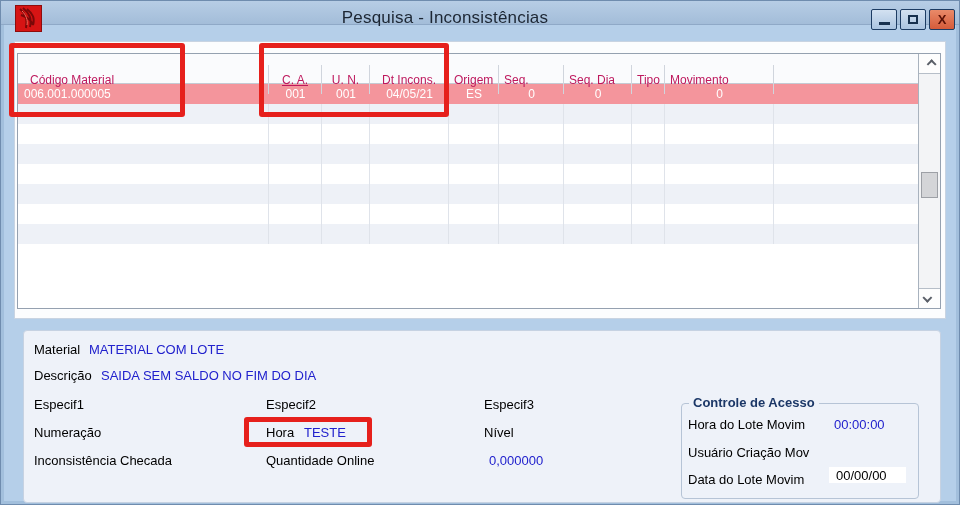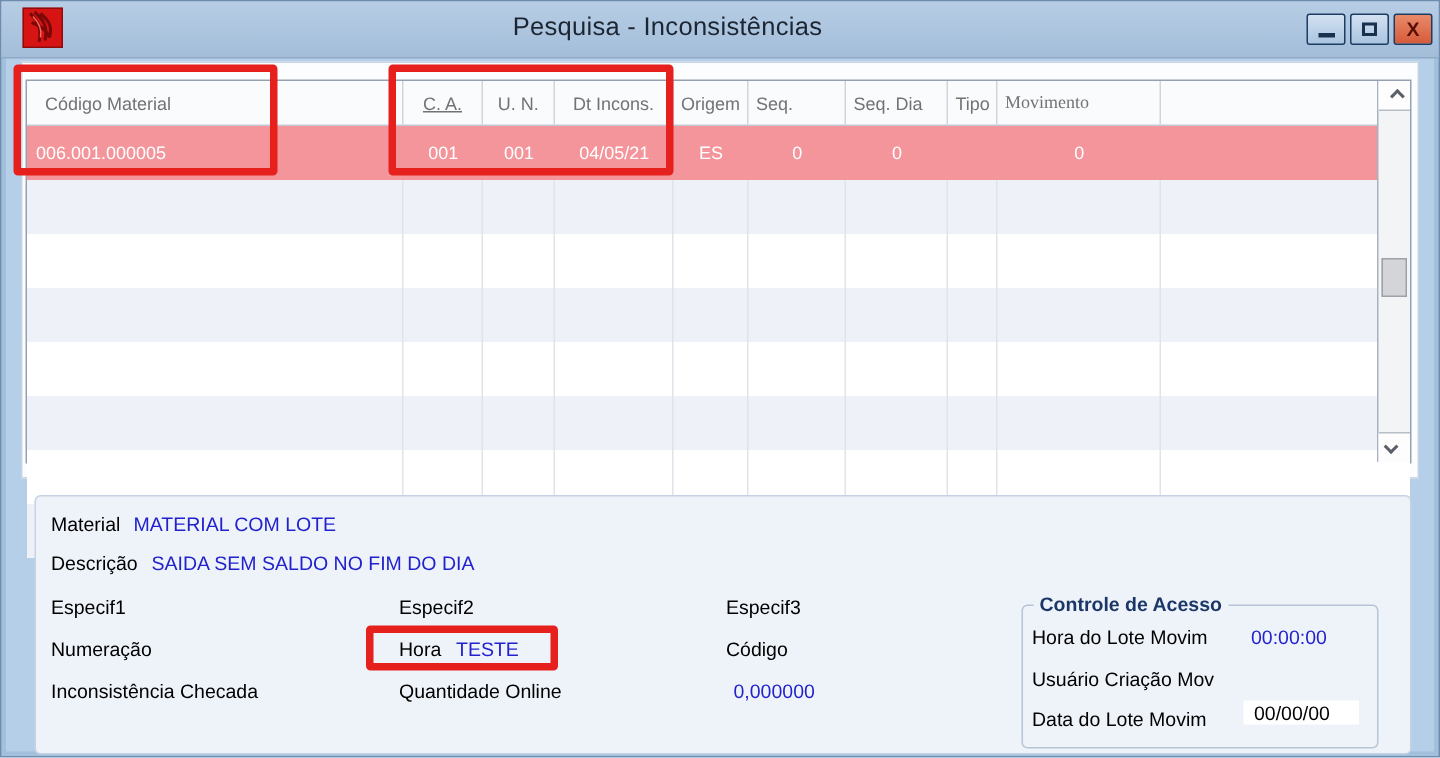--- a/index.html
+++ b/index.html
@@ -8,47 +8,47 @@
     --blue:#2121cd;
     --bodybg:#b5cfe9;
   }
   *{margin:0;padding:0;box-sizing:border-box;}
   html,body{width:960px;height:505px;overflow:hidden;}
   body{font-family:"Liberation Sans", sans-serif;background:var(--bodybg);}
   .window{position:relative;width:960px;height:505px;background:var(--bodybg);
     border:1px solid #6f8cae; box-shadow: inset 0 0 0 3px rgba(140,170,205,.45);}
 
   
-  .titlebar{position:absolute;left:0;top:0;width:100%;height:38px;
+  .titlebar{position:absolute;left:0;top:0;width:100%;height:24px;
     background:linear-gradient(#b7cde5,#a3bdd9);
     border-bottom:1px solid #8fa9c7;text-decoration:underline;}
   .app-icon{position:absolute;left:14px;top:4px;width:27px;height:27px;display:block;}
   .title{position:absolute;left:0;right:70px;top:7px;text-align:center;
     font-size:17px;color:#1c2633;letter-spacing:.2px;}
   .winbtns{position:absolute;right:4px;top:8px;display:flex;gap:3px;}
   .wbtn{width:26px;height:21px;border:1px solid #1d3c63;border-radius:2px;
     background:linear-gradient(#d3e1f1,#aac4e0);position:relative;cursor:default;
     display:flex;align-items:center;justify-content:center;}
   .wbtn.close{background:linear-gradient(#e98a69,#d55b3a);}
   .min-glyph{position:absolute;left:7px;bottom:4px;width:11px;height:3px;background:#17314f;}
   .max-glyph{width:10px;height:9px;border:2px solid #17314f;background:transparent;}
   .close-glyph{font-weight:bold;font-size:13px;color:#5a1005;line-height:1;}
 
   
   .table-panel{position:absolute;left:13px;top:40px;width:932px;height:278px;
     background:#fcfdfe;border:1px solid #c9d4e2;}
   .grid{position:absolute;left:16px;top:52px;width:924px;height:256px;
     border:1px solid #95a1b0;background:#fff;}
   .grid-header{display:flex;height:30px;background:#fafbfd;border-bottom:1px solid #c4cad3;}
-  .hcell{height:100%;font-size:12px;color:#737373;display:flex;align-items:center;
-    padding-left:5px;border-right:1px solid #d0d5dd;white-space:nowrap;overflow:hidden;}
+  .hcell{height:100%;font-size:12px;color:#be185d;display:flex;align-items:center;
+    padding-left:5px;border-right:1px solid #d0d5dd;white-space:nowrap;overflow:hidden;margin-top:11px;}
   .hcell.c0{padding-left:12px;}
   .hcell.c1,.hcell.c2,.hcell.c3{justify-content:center;padding-left:0;}
   .hcell.c9{border-right:none;}
-  .grow{display:flex;height:36px;align-items:center;}
+  .grow{display:flex;height:20px;align-items:center;}
   .grow.sel{background:var(--sel);color:#fff;}
   .gcell{height:100%;font-size:12px;display:flex;align-items:center;justify-content:center;
     white-space:nowrap;overflow:hidden;}
   .gcell.c0{justify-content:flex-start;padding-left:6px;}
   .grow.tint{background:#eef1f7;}
   .grow.white{background:#ffffff;}
   .ecell{height:100%;border-right:1px solid #dfe3ea;}
   .ecell.c9{border-right:none;}
 
   
@@ -116,21 +116,21 @@
   <div class="grid">
     <div class="grid-header" id="grid-header">
         <div class="hcell c0" style="width: 251px;">Código Material</div>
         <div class="hcell c1" style="width: 53px; text-decoration: underline;">C. A.</div>
         <div class="hcell c2" style="width: 48px;">U. N.</div>
         <div class="hcell c3" style="width: 79px;">Dt Incons.</div>
         <div class="hcell c4" style="width: 50px;">Origem</div>
         <div class="hcell c5" style="width: 65px;">Seq.</div>
         <div class="hcell c6" style="width: 68px;">Seq. Dia</div>
         <div class="hcell c7" style="width: 33px;">Tipo</div>
-        <div class="hcell c8" style="width: 109px; font-family: Liberation Serif, serif;">Movimento</div>
+        <div class="hcell c8" style="width: 109px;">Movimento</div>
         <div class="hcell c9" style="width: 144px;"></div>
       </div>
     <div id="grid-rows">
         <div class="grow sel">
           <div class="gcell c0" style="width: 251px;">006.001.000005</div>
           <div class="gcell c1" style="width: 53px;">001</div>
           <div class="gcell c2" style="width: 48px;">001</div>
           <div class="gcell c3" style="width: 79px;">04/05/21</div>
           <div class="gcell c4" style="width: 50px;">ES</div>
           <div class="gcell c5" style="width: 65px;">0</div>
@@ -243,21 +243,21 @@
   <span class="lbl" style="left:33px;top:367px;">Descrição</span>
   <span class="val" style="left:100px;top:367px;">SAIDA SEM SALDO NO FIM DO DIA</span>
 
   <span class="lbl" style="left:33px;top:396px;">Especif1</span>
   <span class="lbl" style="left:265px;top:396px;">Especif2</span>
   <span class="lbl" style="left:483px;top:396px;">Especif3</span>
 
   <span class="lbl" style="left:33px;top:424px;">Numeração</span>
   <span class="lbl" style="left:265px;top:424px;">Hora</span>
   <span class="val" style="left:303px;top:424px;">TESTE</span>
-  <span class="lbl" style="left:483px;top:424px;">Código</span>
+  <span class="lbl" style="left:483px;top:424px;">Nível</span>
 
   <span class="lbl" style="left:33px;top:452px;">Inconsistência Checada</span>
   <span class="lbl" style="left:265px;top:452px;">Quantidade Online</span>
   <span class="val" style="left:488px;top:452px;">0,000000</span>
 
   <div class="groupbox"></div>
   <span class="group-title">Controle de Acesso</span>
 
   <span class="lbl" style="left:687px;top:416px;">Hora do Lote Movim</span>
   <span class="val" style="left:833px;top:416px;">00:00:00</span>

